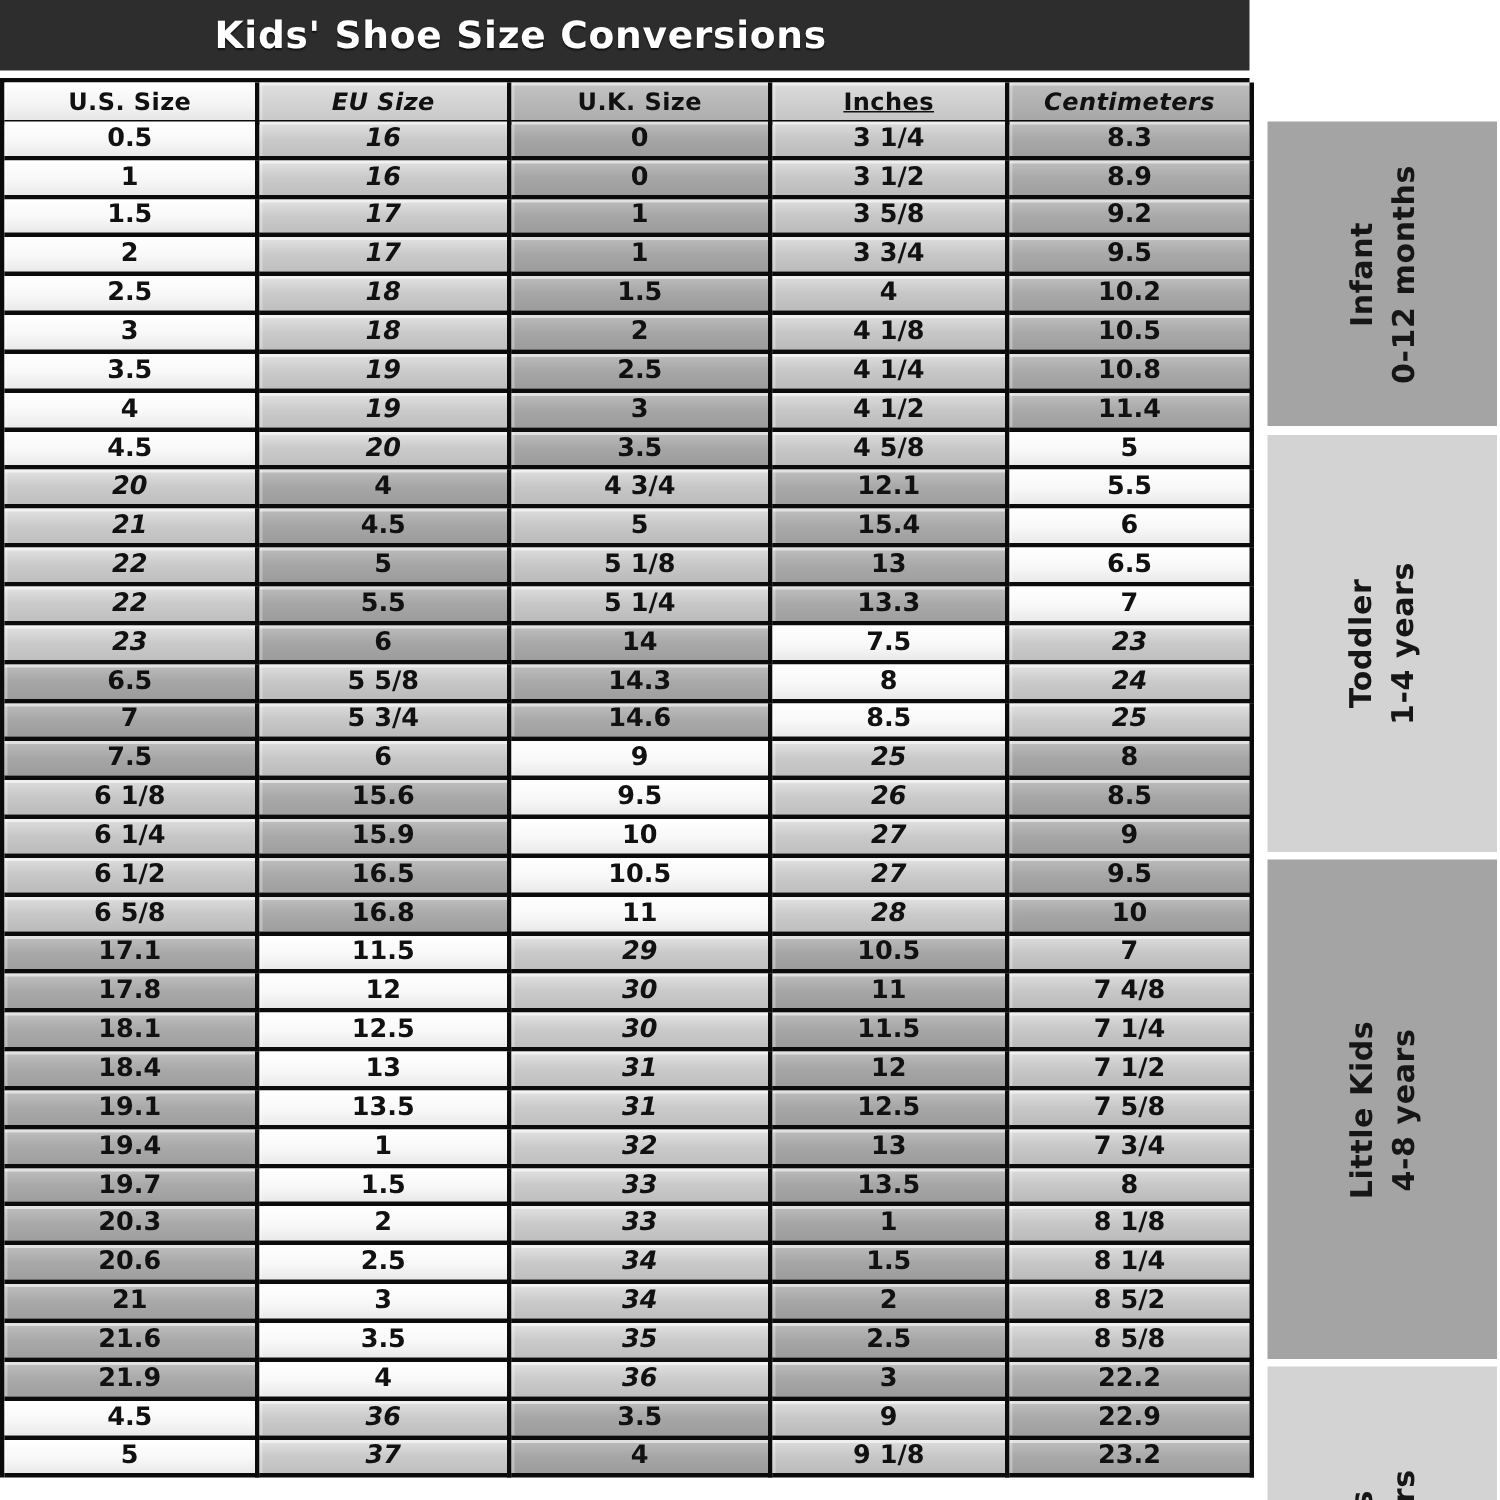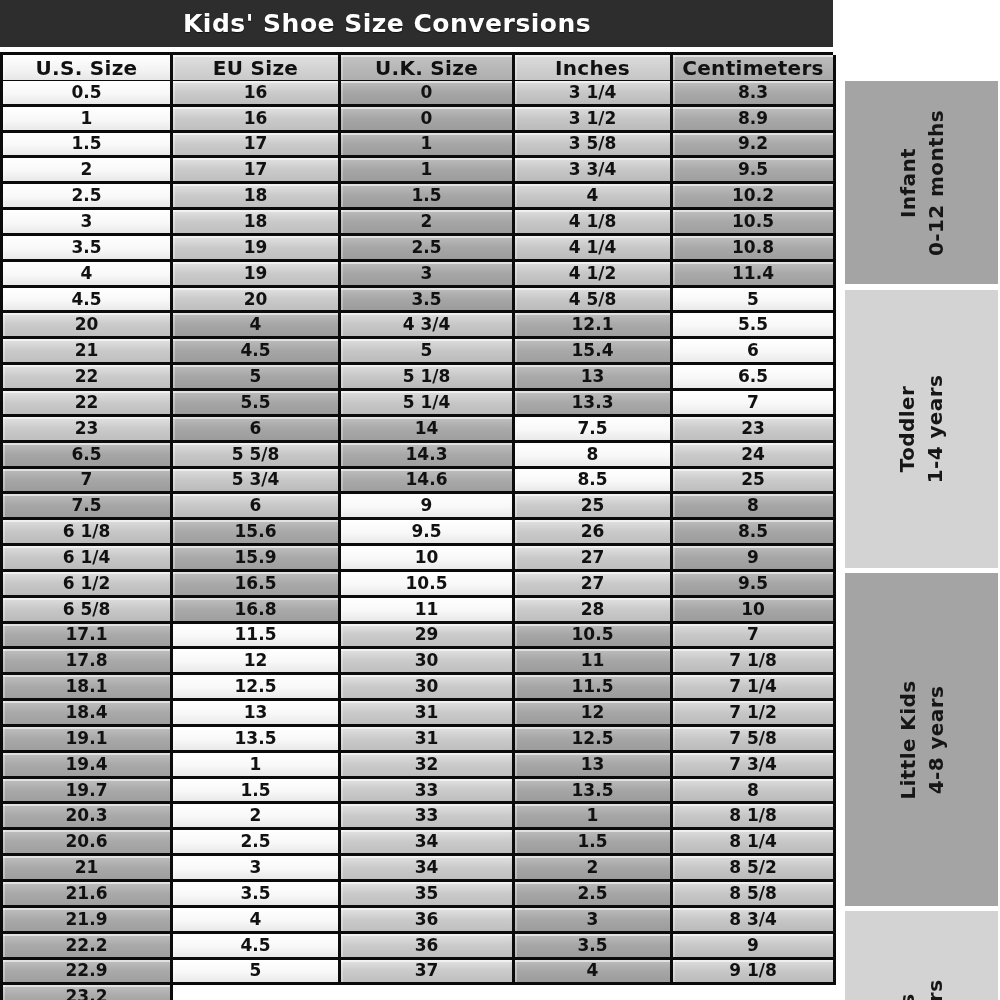--- a/index.html
+++ b/index.html
@@ -8,48 +8,48 @@
     background:#ffffff;font-family:"DejaVu Sans","Liberation Sans",sans-serif;
   }
   
   .titlebar{
     position:absolute;left:0;top:0;width:833px;height:47px;
     background:#2d2d2d;display:flex;align-items:center;
     box-sizing:border-box;padding-left:143px;
   }
   .titlebar span{
     color:#ffffff;font-size:25px;font-weight:bold;letter-spacing:.5px;
-    text-shadow:0 1px 1px rgba(0,0,0,.6);white-space:nowrap;margin-left:40px;
+    text-shadow:0 1px 1px rgba(0,0,0,.6);white-space:nowrap;
   }
   
   .grid{
     position:absolute;left:0;top:52px;width:833px;
     display:grid;grid-template-columns:170px 168px 174px 158px 163px;
     grid-auto-rows:25.85px;
     border-top:3px solid #0b0b0b;border-left:3px solid #0b0b0b;
     box-sizing:border-box;
   }
   .cell{
     box-sizing:border-box;border-right:3px solid #0b0b0b;border-bottom:3px solid #0b0b0b;
     display:flex;align-items:center;justify-content:center;
     font-weight:bold;font-size:17px;color:#111111;line-height:1;
     box-shadow:inset 0 2px 0 rgba(255,255,255,.55), inset 2px 0 0 rgba(255,255,255,.3);
     overflow:hidden;white-space:nowrap;
   }
-  .head{height:28px;font-size:20px;letter-spacing:.3px;}
+  .head{height:28px;font-size:16px;letter-spacing:.3px;}
   .col0{background:linear-gradient(180deg,#ffffff 0%,#f8f8f8 55%,#e9e9e9 100%);}
-  .col1{background:linear-gradient(180deg,#e3e3e3 0%,#cacaca 50%,#bfbfbf 100%);}
+  .col1{background:linear-gradient(180deg,#e3e3e3 0%,#cacaca 50%,#bfbfbf 100%);font-style:italic;}
   .col2{background:linear-gradient(180deg,#bdbdbd 0%,#a6a6a6 50%,#9c9c9c 100%);}
   .col3{background:linear-gradient(180deg,#dedede 0%,#c7c7c7 50%,#bbbbbb 100%);}
   .col4{background:linear-gradient(180deg,#c0c0c0 0%,#a9a9a9 50%,#9f9f9f 100%);}
   .head.col0{background:linear-gradient(180deg,#ffffff 0%,#f3f3f3 60%,#e7e7e7 100%);}
   .head.col1{background:linear-gradient(180deg,#e0e0e0 0%,#d2d2d2 60%,#c9c9c9 100%);}
   .head.col2{background:linear-gradient(180deg,#c4c4c4 0%,#b6b6b6 60%,#aeaeae 100%);text-align:center;}
-  .head.col3{background:linear-gradient(180deg,#dcdcdc 0%,#cecece 60%,#c6c6c6 100%);}
-  .head.col4{background:linear-gradient(180deg,#bebebe 0%,#b0b0b0 60%,#a7a7a7 100%);}
+  .head.col3{background:linear-gradient(180deg,#dcdcdc 0%,#cecece 60%,#c6c6c6 100%);text-decoration:underline;}
+  .head.col4{background:linear-gradient(180deg,#bebebe 0%,#b0b0b0 60%,#a7a7a7 100%);font-style:italic;}
   
   .sidebar{position:absolute;left:845px;top:0;width:153px;height:1000px;}
   .band{
     position:absolute;left:0;width:153px;
     display:flex;align-items:center;justify-content:center;
   }
   .band.dark{background:#a4a4a4;}
   .band.light{background:#d3d3d3;}
   .rot{
     transform:rotate(-90deg);text-align:center;white-space:nowrap;
@@ -178,21 +178,21 @@
       <div class="cell col2">10</div>
       <div class="cell col4">17.1</div>
       <div class="cell col0">11.5</div>
       <div class="cell col1">29</div>
       <div class="cell col2">10.5</div>
       <div class="cell col3">7</div>
       <div class="cell col4">17.8</div>
       <div class="cell col0">12</div>
       <div class="cell col1">30</div>
       <div class="cell col2">11</div>
-      <div class="cell col3">7 1/8</div>
+      <div class="cell col3">7 4/8</div>
       <div class="cell col4">18.1</div>
       <div class="cell col0">12.5</div>
       <div class="cell col1">30</div>
       <div class="cell col2">11.5</div>
       <div class="cell col3">7 1/4</div>
       <div class="cell col4">18.4</div>
       <div class="cell col0">13</div>
       <div class="cell col1">31</div>
       <div class="cell col2">12</div>
       <div class="cell col3">7 1/2</div>
@@ -228,21 +228,20 @@
       <div class="cell col3">8 5/2</div>
       <div class="cell col4">21.6</div>
       <div class="cell col0">3.5</div>
       <div class="cell col1">35</div>
       <div class="cell col2">2.5</div>
       <div class="cell col3">8 5/8</div>
       <div class="cell col4">21.9</div>
       <div class="cell col0">4</div>
       <div class="cell col1">36</div>
       <div class="cell col2">3</div>
-      <div class="cell col3">8 3/4</div>
       <div class="cell col4">22.2</div>
       <div class="cell col0">4.5</div>
       <div class="cell col1">36</div>
       <div class="cell col2">3.5</div>
       <div class="cell col3">9</div>
       <div class="cell col4">22.9</div>
       <div class="cell col0">5</div>
       <div class="cell col1">37</div>
       <div class="cell col2">4</div>
       <div class="cell col3">9 1/8</div>

